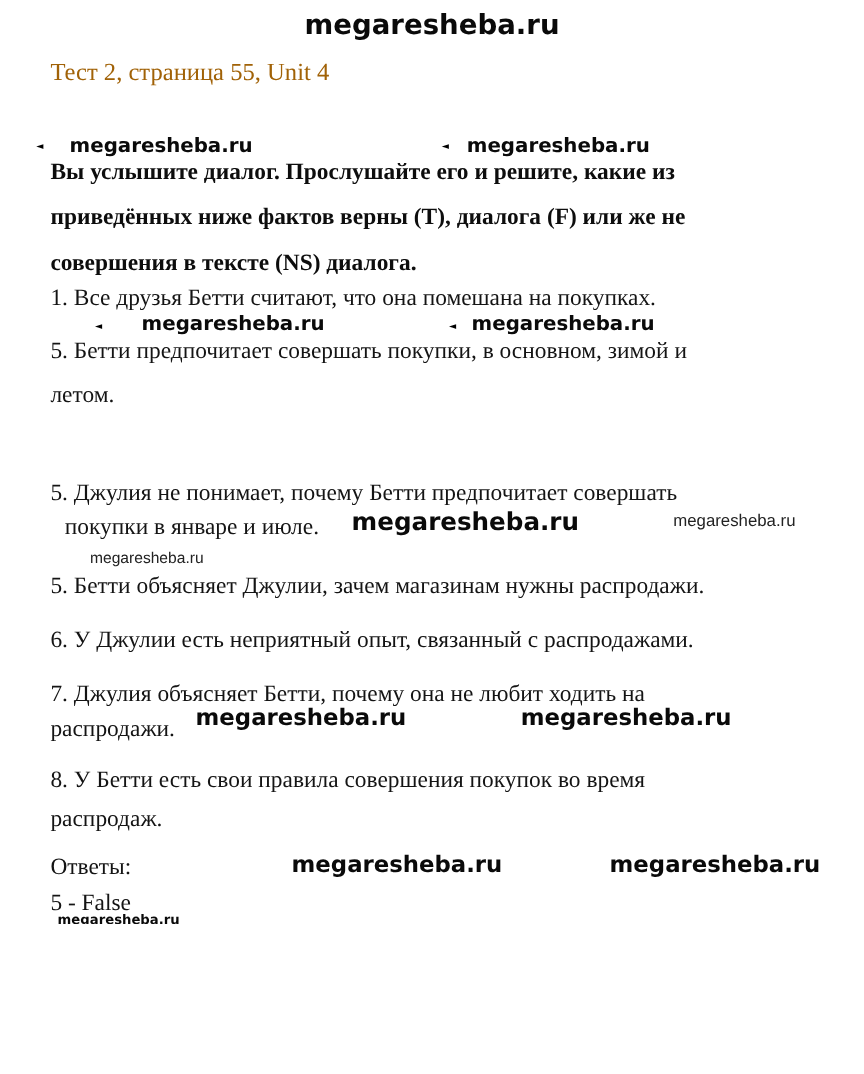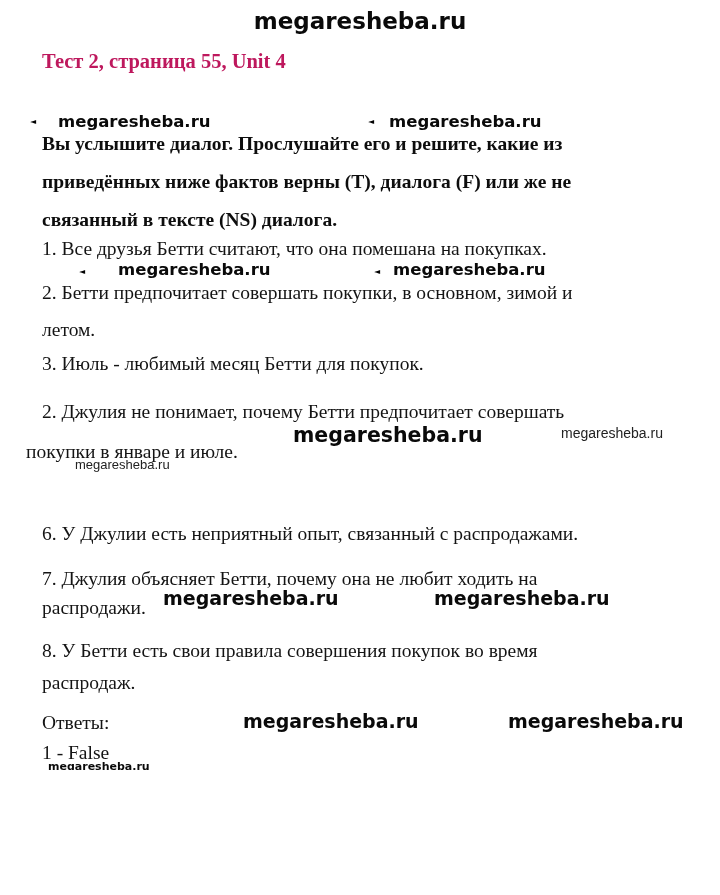--- a/index.html
+++ b/index.html
@@ -7,21 +7,21 @@
     position:relative;
     width:720px;height:770px;
     background:#ffffff;
     overflow:hidden;
     font-family:"Liberation Serif", serif;
     color:#111111;
   }
   .abs{position:absolute;white-space:nowrap;}
   .serif{font-family:"Liberation Serif", serif;font-size:19.5px;line-height:1.2;color:#141414;}
   .serif-bold{font-family:"Liberation Serif", serif;font-size:19.5px;font-weight:bold;color:#0d0d0d;}
-  .title{font-family:"Liberation Serif", serif;font-size:20.5px;font-weight:bold;color:#be185d;}
+  .title{font-family:"Liberation Serif", serif;font-size:20.5px;font-weight:normal;color:#a16207;}
   .center-line{left:0;width:720px;text-align:center;}
   .site-header{font-family:"DejaVu Sans", sans-serif;font-size:23px;font-weight:bold;color:#0a0a0a;}
   .footer-brand{font-family:"Liberation Sans", sans-serif;font-size:27px;font-weight:bold;color:#4d7c0f;}
   .wm{font-family:"DejaVu Sans", sans-serif;font-weight:bold;color:#0a0a0a;}
   .wm-md{font-size:16.5px;}
   .wm-lg{font-size:20.5px;}
   .wm-ans{font-size:19px;}
   .wm-reg{font-family:"Liberation Sans", sans-serif;font-weight:normal;font-size:14px;color:#222222;}
   .wm-xs{font-family:"Liberation Sans", sans-serif;font-weight:normal;font-size:13px;color:#222222;}
   .wm-tiny{font-size:11px;}
@@ -36,55 +36,55 @@
 
   <div class="abs title" style="left:42px;top:50px;">Тест 2, страница 55, Unit 4</div>
 
   <span class="abs marker" style="left:30px;top:117px;">◄</span>
   <div class="abs wm wm-md" style="left:58px;top:112px;">megaresheba.ru</div>
   <span class="abs marker" style="left:368px;top:117px;">◄</span>
   <div class="abs wm wm-md" style="left:389px;top:112px;">megaresheba.ru</div>
 
   <div class="abs serif-bold" style="left:42px;top:133px;text-align:center;">Вы услышите диалог. Прослушайте его и решите, какие из</div>
   <div class="abs serif-bold" style="left:42px;top:171px;">приведённых ниже фактов верны (Т), диалога (F) или же не</div>
-  <div class="abs serif-bold" style="left:42px;top:209px;">связанный в тексте (NS) диалога.</div>
+  <div class="abs serif-bold" style="left:42px;top:209px;">совершения в тексте (NS) диалога.</div>
 
   <div class="abs serif" style="left:42px;top:237px;">1. Все друзья Бетти считают, что она помешана на покупках.</div>
 
   <span class="abs marker" style="left:79px;top:267px;">◄</span>
   <div class="abs wm wm-md" style="left:118px;top:260px;">megaresheba.ru</div>
   <span class="abs marker" style="left:374px;top:267px;">◄</span>
   <div class="abs wm wm-md" style="left:393px;top:260px;">megaresheba.ru</div>
 
-  <div class="abs serif" style="left:42px;top:281px;">2. Бетти предпочитает совершать покупки, в основном, зимой и</div>
+  <div class="abs serif" style="left:42px;top:281px;">5. Бетти предпочитает совершать покупки, в основном, зимой и</div>
   <div class="abs serif" style="left:42px;top:318px;">летом.</div>
 
-  <div class="abs serif" style="left:42px;top:352px;">3. Июль - любимый месяц Бетти для покупок.</div>
 
-  <div class="abs serif" style="left:42px;top:400px;">2. Джулия не понимает, почему Бетти предпочитает совершать</div>
-  <div class="abs serif" style="left:26px;top:428px;margin-top:12px;">покупки в январе и июле.</div>
+  <div class="abs serif" style="left:42px;top:400px;">5. Джулия не понимает, почему Бетти предпочитает совершать</div>
+  <div class="abs serif" style="left:54px;top:428px;">покупки в январе и июле.</div>
   <div class="abs wm wm-lg" style="left:293px;top:423px;">megaresheba.ru</div>
   <div class="abs wm-reg" style="left:561px;top:425px;">megaresheba.ru</div>
   <div class="abs wm-xs" style="left:75px;top:457px;">megaresheba.ru</div>
 
+  <div class="abs serif" style="left:42px;top:477px;">5. Бетти объясняет Джулии, зачем магазинам нужны распродажи.</div>
 
   <div class="abs serif" style="left:42px;top:522px;">6. У Джулии есть неприятный опыт, связанный с распродажами.</div>
 
   <div class="abs serif" style="left:42px;top:567px;">7. Джулия объясняет Бетти, почему она не любит ходить на</div>
   <div class="abs serif" style="left:42px;top:596px;">распродажи.</div>
   <div class="abs wm wm-ans" style="left:163px;top:587px;">megaresheba.ru</div>
   <div class="abs wm wm-ans" style="left:434px;top:587px;">megaresheba.ru</div>
 
   <div class="abs serif" style="left:42px;top:639px;">8. У Бетти есть свои правила совершения покупок во время</div>
   <div class="abs serif" style="left:42px;top:671px;">распродаж.</div>
 
   <div class="abs serif" style="left:42px;top:711px;">Ответы:</div>
   <div class="abs wm wm-ans" style="left:243px;top:710px;">megaresheba.ru</div>
   <div class="abs wm wm-ans" style="left:508px;top:710px;">megaresheba.ru</div>
 
-  <div class="abs serif" style="left:42px;top:741px;">1 - False</div>
+  <div class="abs serif" style="left:42px;top:741px;">5 - False</div>
   <div class="abs wm wm-tiny" style="left:48px;top:760px;">megaresheba.ru</div>
   <div class="abs serif" style="left:42px;top:773px;">2 - True</div>
   <div class="abs serif" style="left:42px;top:805px;text-decoration:underline;">3 - Not stated</div>
 
   <div class="abs center-line footer-brand" style="top:851px;">Мегарешеба.ру</div>
 
 </div>
 
 </body></html>

